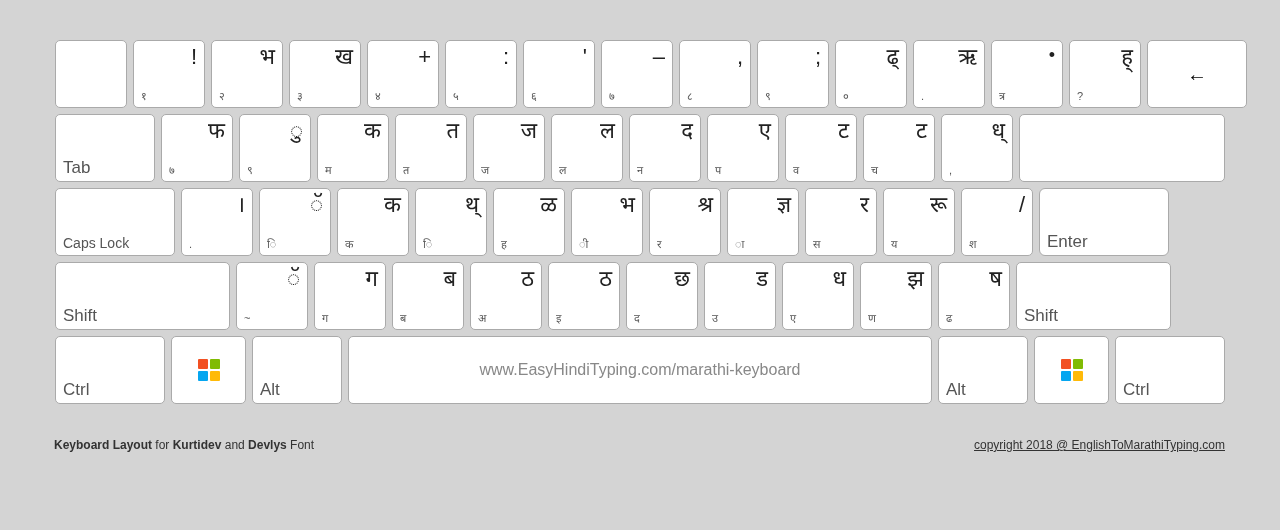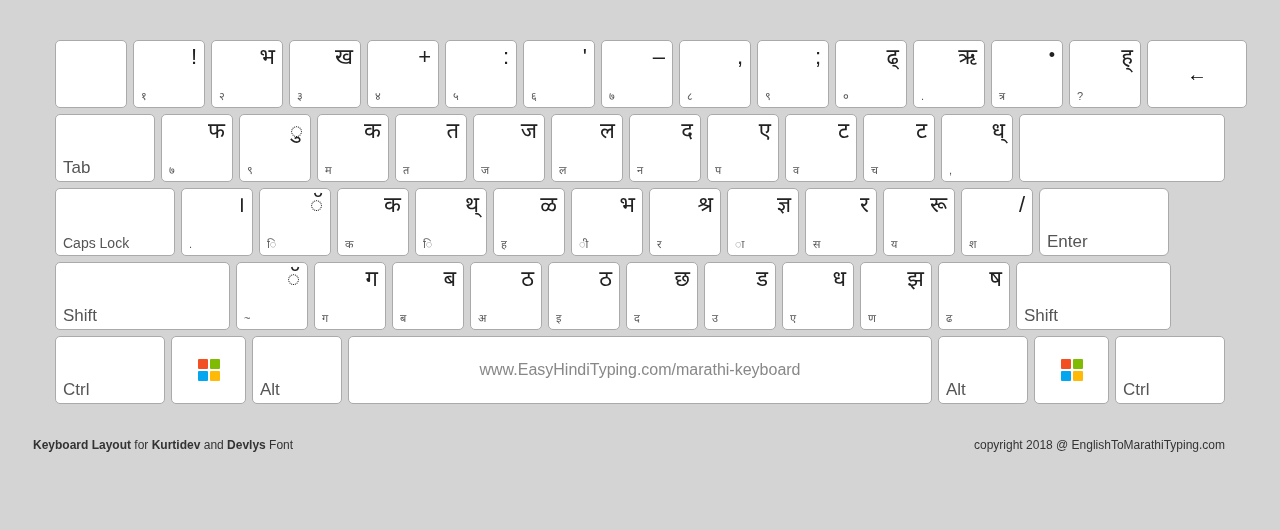--- a/index.html
+++ b/index.html
@@ -116,32 +116,33 @@
     }
     .key-ctrl-right {
       min-width: 110px;
       flex: 0 0 110px;
       align-items: flex-end;
       justify-content: flex-end;
     }
     .footer {
       display: flex;
       justify-content: space-between;
-      padding: 8px 55px 0 33px;
+      padding: 8px 55px 0 54px;
     }
     .footer-left {
       font-size: 12px;
       color: #333;
     }
     .footer-left span.bold {
       font-weight: bold;
     }
     .footer-right {
       font-size: 12px;
       color: #333;
+      text-decoration: underline;
     }
     .backspace-arrow {
       font-size: 20px;
     }
     .win-icon {
       display: grid;
       grid-template-columns: 1fr 1fr;
       gap: 2px;
       width: 22px;
       height: 22px;

